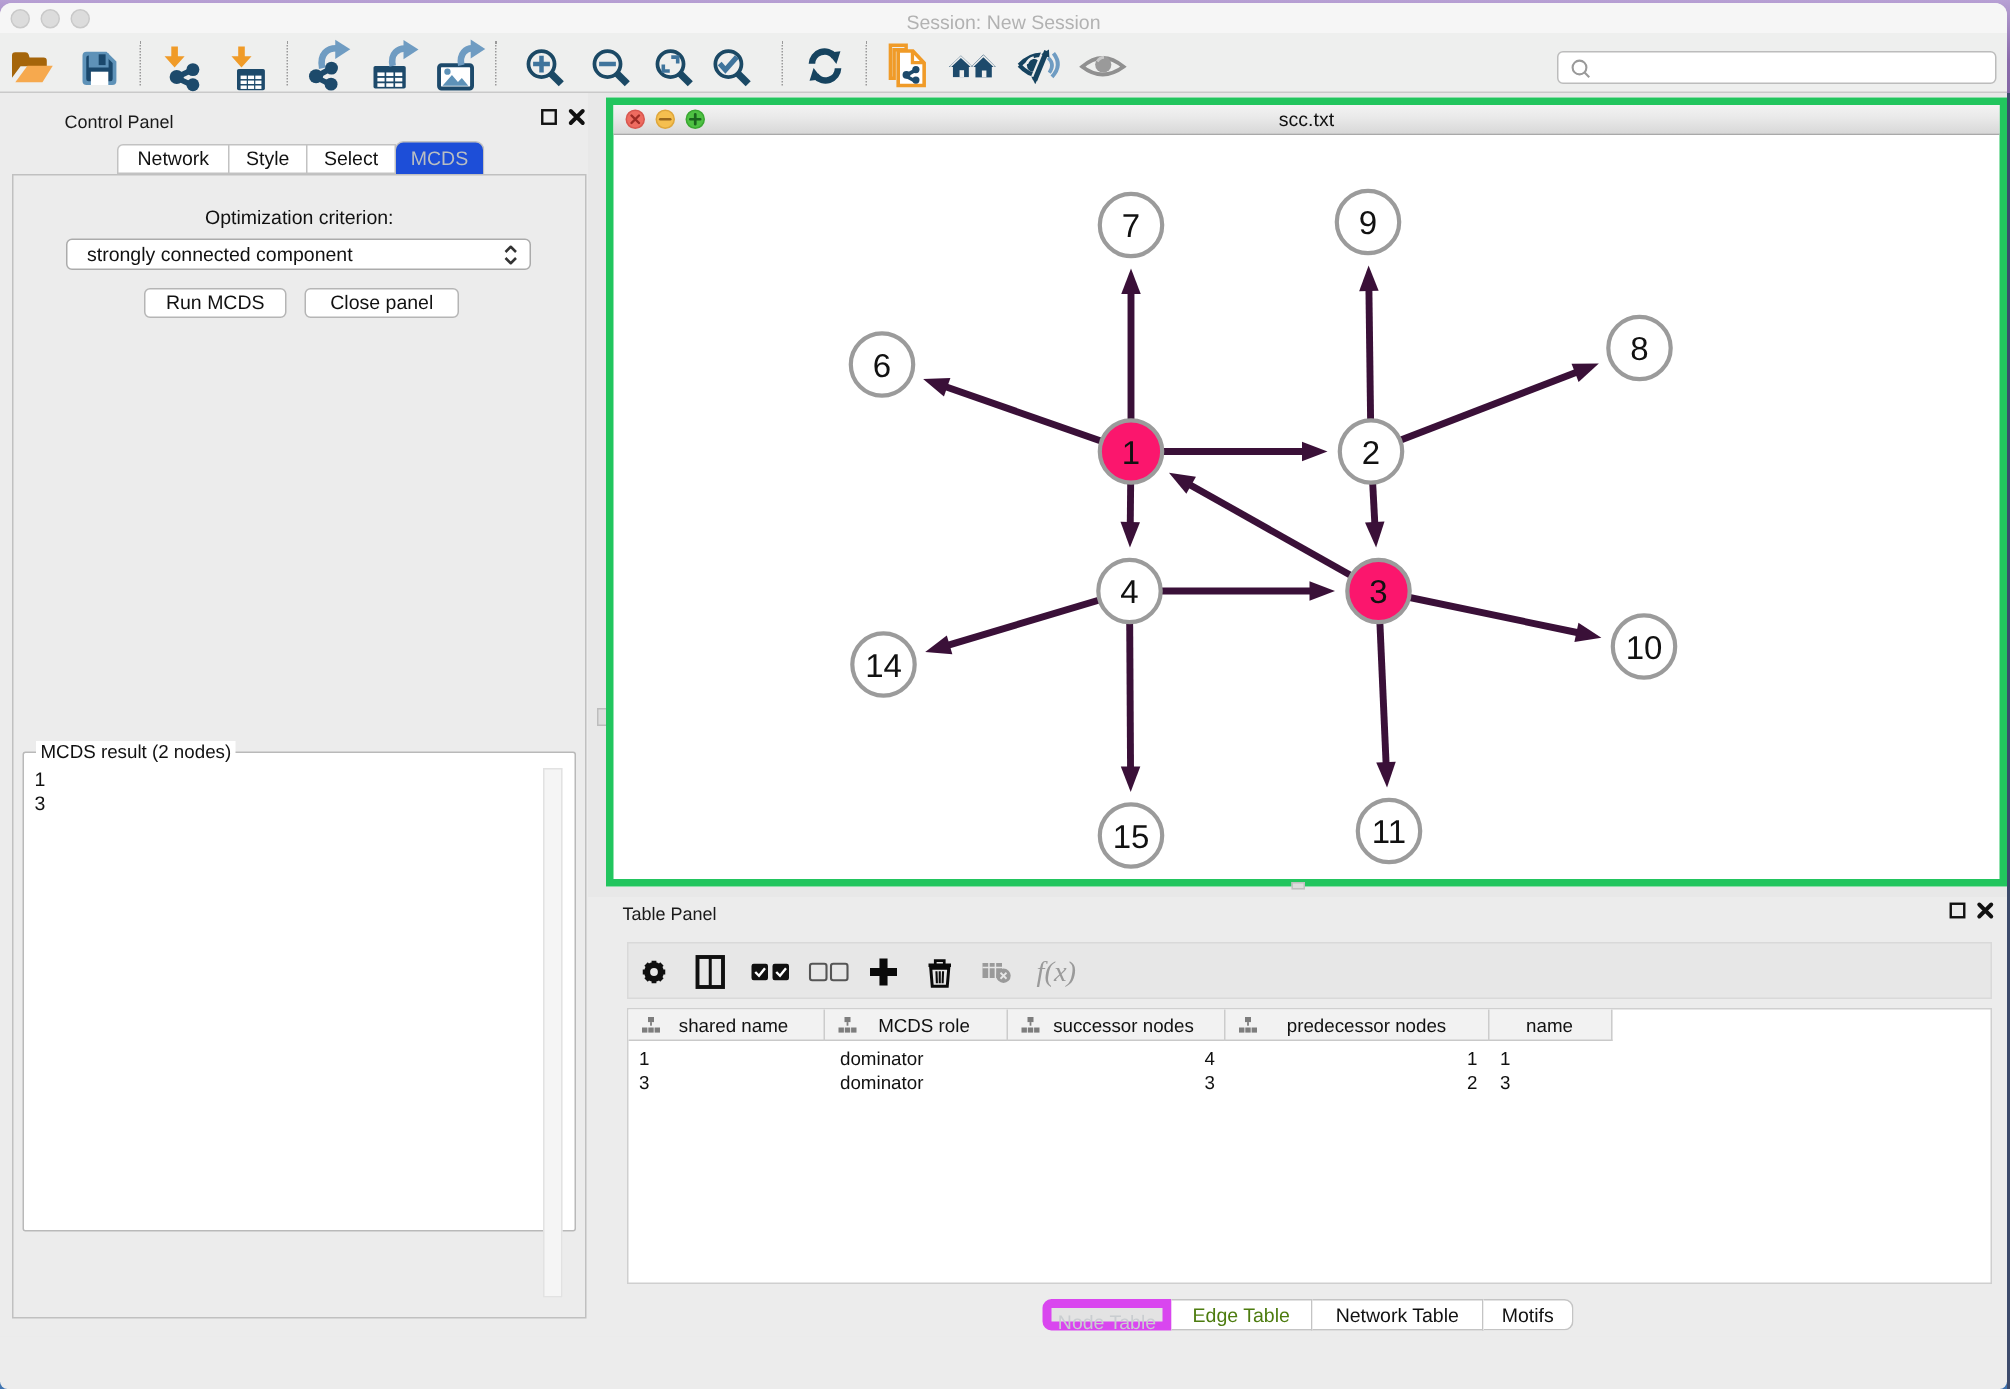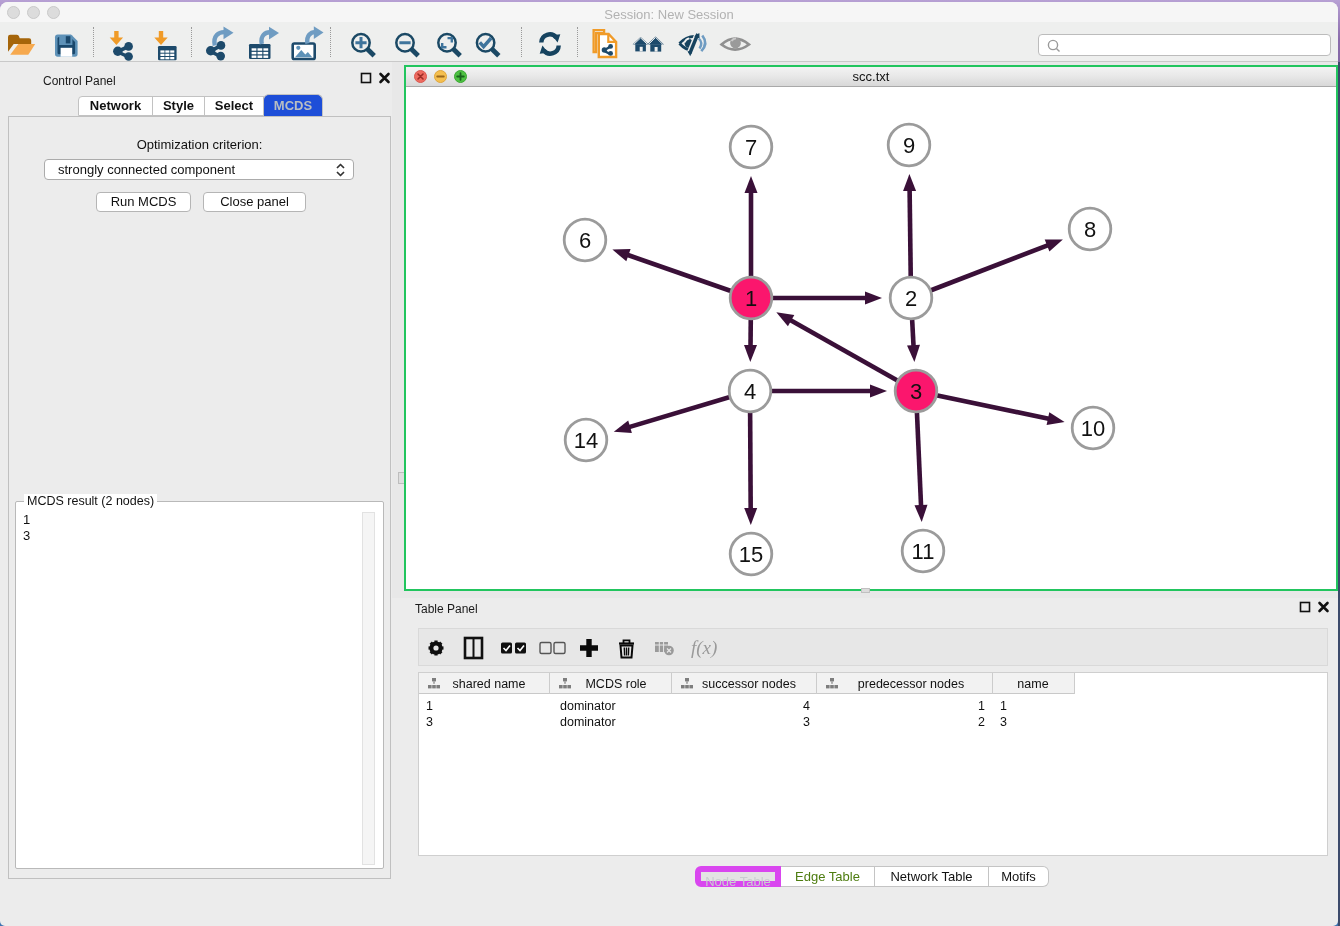--- a/index.html
+++ b/index.html
@@ -21,28 +21,28 @@
 .tsep { position:absolute; top:5px; height:30px; width:0;
   border-left:1px dotted #9a9a9a; }
 #search { position:absolute; left:1038px; top:12px; width:293px; height:22px;
   background:#fff; border:1px solid #bcbcbc; border-radius:4px; }
 
 #main { position:absolute; left:0; top:60px; width:1338px; height:829px; background:#e8e8e8; }
 
 #cpanel { position:absolute; left:0; top:0; width:392px; height:829px; background:#ececec; }
 .phead { font-size:12px; color:#1a1a1a; }
 .tabbtn { position:absolute; top:34px; height:20px; background:#fff;
-  border:1px solid #c2c2c2; font-size:13px; color:#111; text-align:center; line-height:18px;font-weight:bold; }
+  border:1px solid #c2c2c2; font-size:13px; color:#111; text-align:center; line-height:18px; }
 #cpbody { position:absolute; left:8px; top:54px; width:383px; height:763px;
   border:1px solid #c0c0c0; background:#ececec;padding-left:25px; }
 .btn { position:absolute; background:#fff; border:1px solid #b5b5b5; border-radius:4px;
   font-size:13px; color:#111; text-align:center; }
 
 #netframe { position:absolute; left:404px; top:3px; width:934px; height:526px;
-  border:2px solid #22c55e; background:#fff; }
+  border:5px solid #22c55e; background:#fff; }
 #nettitle { position:absolute; left:0; top:0; width:100%;
   background:linear-gradient(180deg,#f3f3f3 0%,#e9e9e9 45%,#d8d8d8 100%);
   border-bottom:1px solid #a9a9a9; height:20px; }
 .mac { position:absolute; top:3px; width:13px; height:13px; border-radius:50%; }
 
 #tpanel { position:absolute; left:392px; top:536px; width:946px; height:293px; background:#ececec; }
 
 #status { position:absolute; left:0; top:889px; width:1338px; height:35px;
   background:#ececec; border-top:1px solid #c6c6c6; }
 svg { display:block; }
@@ -239,21 +239,21 @@
         <div class="abs" style="left:0;top:0;width:100%;text-align:center;font-size:13px;top:20px;color:#111;">Optimization criterion:</div>
         <div class="abs" style="left:35px;top:42px;width:310px;height:21px;background:#fff;
           border:1px solid #ababab;border-radius:4px;font-size:13px;color:#111;line-height:19px;padding-left:13px;">strongly connected component
           <svg class="abs" style="right:7px;top:3px" width="11" height="14" viewBox="0 0 11 14">
             <path d="M2 5 L5.5 1.5 L9 5" fill="none" stroke="#333" stroke-width="1.7" stroke-linejoin="round"></path>
             <path d="M2 9 L5.5 12.5 L9 9" fill="none" stroke="#333" stroke-width="1.7" stroke-linejoin="round"></path>
           </svg>
         </div>
         <div class="btn" style="left:87px;top:75px;width:95px;height:20px;line-height:18px;">Run MCDS</div>
         <div class="btn" style="left:194px;top:75px;width:103px;height:20px;line-height:18px;">Close panel</div>
-        <div class="abs" style="left:6px;top:384px;width:369px;height:368px;background:#fff;border:1px solid #b9b9b9;border-radius:2px;">
+        <div class="abs" style="left:6px;top:384px;width:369px;height:320px;background:#fff;border:1px solid #b9b9b9;border-radius:2px;">
           <div class="abs" style="left:8px;top:-8px;background:#fff;padding:0 3px;font-size:12.5px;color:#111;">MCDS result (2 nodes)</div>
           <div class="abs" style="left:7px;top:10px;font-size:13px;color:#111;line-height:16px;">1<br>3</div>
           <div class="abs" style="right:8px;top:10px;width:13px;height:353px;background:#f5f5f5;border:1px solid #e2e2e2;"></div>
         </div>
       </div>
     </div>
     <div class="abs" style="left:398px;top:410px;width:9px;height:12px;background:#dedede;border:1px solid #bdbdbd;"></div>
     <div id="netframe">
       <div id="nettitle">
         <div class="mac" style="left:8px;background:#ee6b60;border:1px solid #d85850;">

